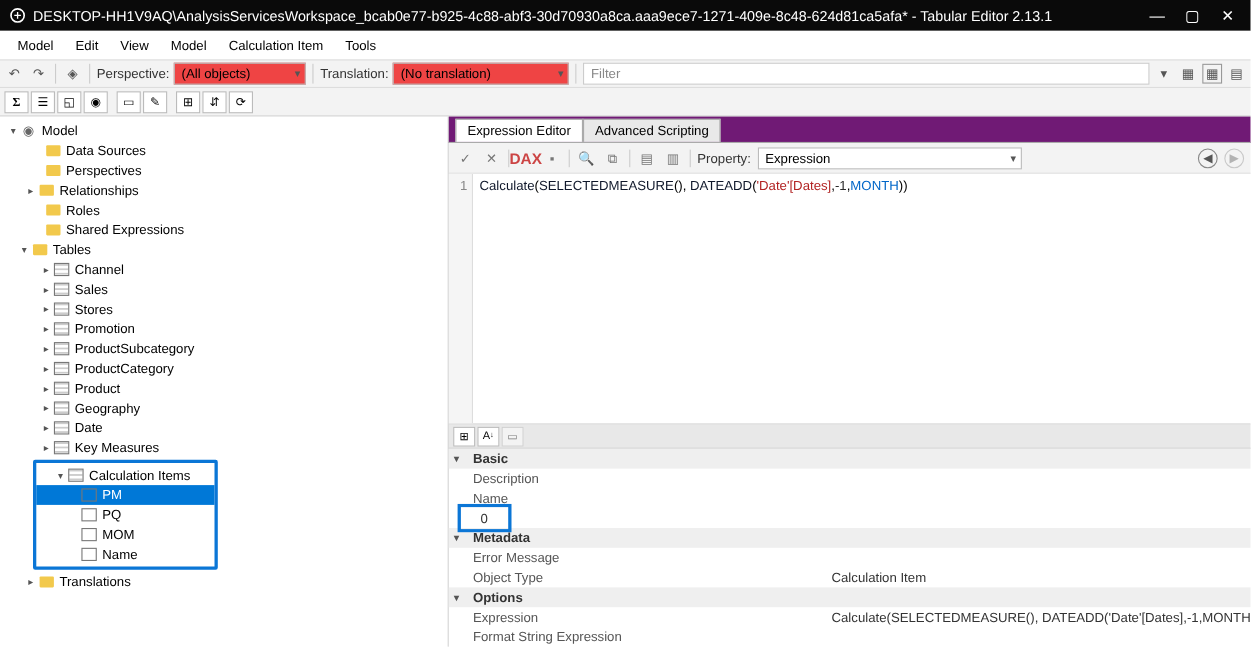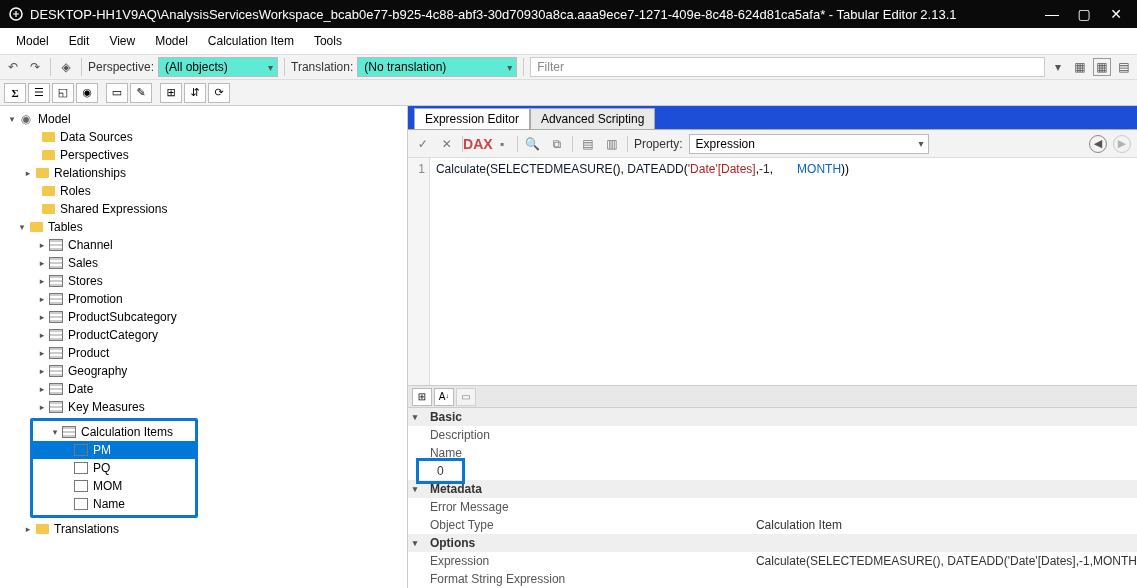--- a/index.html
+++ b/index.html
@@ -8,53 +8,53 @@
 .titlebar .app-icon { width: 16px; height: 16px; margin-right: 6px; color: #fff; }
 .titlebar .title-text { flex: 1; font-size: 13px; white-space: nowrap; overflow: hidden; text-overflow: ellipsis; }
 .titlebar .win-controls { display: flex; gap: 18px; padding-right: 6px; }
 .titlebar .win-btn { width: 14px; height: 14px; display: flex; align-items: center; justify-content: center; cursor: pointer; font-size: 14px; }
 .menubar { height: 26px; display: flex; align-items: center; padding: 0 6px; background: #fff; }
 .menubar .menu-item { padding: 2px 10px; cursor: pointer; }
 .toolbar1 { height: 26px; display: flex; align-items: center; padding: 0 4px; background: #f3f3f3; border-top: 1px solid #ddd; border-bottom: 1px solid #ddd; gap: 4px; }
 .toolbar1 .tb-icon { width: 18px; height: 18px; display: flex; align-items: center; justify-content: center; cursor: pointer; color: #555; }
 .toolbar1 .sep { width: 1px; height: 18px; background: #ccc; margin: 0 2px; }
 .toolbar1 .lbl { color: #333; }
-.toolbar1 .combo { border: 1px solid #bbb; background: #5eead4; padding: 1px 18px 1px 6px; height: 20px; display: flex; align-items: center; position: relative; cursor: pointer; min-width: 120px; }
+.toolbar1 .combo { border: 1px solid #bbb; background: #ef4444; padding: 1px 18px 1px 6px; height: 20px; display: flex; align-items: center; position: relative; cursor: pointer; min-width: 120px; }
 .toolbar1 .combo::after { content: "▾"; position: absolute; right: 4px; font-size: 10px; color: #555; }
 .toolbar1 .filter-box { border: 1px solid #ccc; background: #fff; height: 20px; flex: 1; padding: 0 6px; color: #888; display: flex; align-items: center; }
 .toolbar1 .right-icons { display: flex; gap: 4px; align-items: center; }
 .toolbar2 { height: 26px; display: flex; align-items: center; padding: 0 4px; background: #f3f3f3; border-bottom: 1px solid #ccc; gap: 2px; }
 .toolbar2 .tb-btn { width: 22px; height: 20px; border: 1px solid #bbb; background: #fff; display: flex; align-items: center; justify-content: center; cursor: pointer; font-size: 11px; }
 .main { display: flex; height: calc(588px - 28px - 26px - 26px - 26px); }
 .left-panel { width: 438px; overflow: auto; background: #fff; border-right: 1px solid #ccc; padding: 4px 0; }
 .tree-row { display: flex; align-items: center; height: 18px; padding: 0 6px; cursor: pointer; white-space: nowrap; }
 .tree-toggle { width: 12px; font-size: 9px; color: #555; text-align: center; }
 .tree-icon { width: 16px; height: 14px; margin-right: 4px; display: flex; align-items: center; justify-content: center; }
 .folder-icon { background: #f2c94c; border-radius: 1px; width: 13px; height: 10px; }
 .table-icon::before { content: ""; display: block; width: 12px; height: 10px; border: 1px solid #777; background: linear-gradient(#ccc 40%, transparent 0) 0 0/100% 4px; }
 .cube-icon::before { content: "◉"; font-size: 12px; color: #666; }
 .calcitem-icon::before { content: ""; display:block; width:12px; height:10px; border:1px solid #777; }
 .tree-row.selected { background: #0078d7; color: #fff; }
 .hl-box { border: 3px solid #0b76d6; border-radius: 2px; }
 .right-panel { flex: 1; display: flex; flex-direction: column; }
-.tabstrip { height: 24px; display: flex; align-items: flex-end; background: #1d4ed8; border-bottom: 1px solid #aaa; padding-left: 6px; gap: 0; }
+.tabstrip { height: 24px; display: flex; align-items: flex-end; background: #701a75; border-bottom: 1px solid #aaa; padding-left: 6px; gap: 0; }
 .tabstrip .tab { border: 1px solid #aaa; border-bottom: none; padding: 3px 10px; background: #e9e9e9; cursor: pointer; font-size: 12px; }
 .tabstrip .tab.active { background: #fff; }
 .editor-toolbar { height: 28px; display: flex; align-items: center; padding: 0 6px; gap: 6px; background: #f3f3f3; border-bottom: 1px solid #ddd; }
 .editor-toolbar .et-icon { width: 18px; height: 18px; display:flex; align-items:center; justify-content:center; color:#777; cursor:pointer; }
 .editor-toolbar .et-sep { width:1px; height:16px; background:#ccc; }
 .editor-toolbar .prop-lbl { color:#333; }
 .editor-toolbar .prop-combo { border:1px solid #bbb; background:#fff; padding:1px 18px 1px 6px; height:20px; display:flex; align-items:center; position:relative; cursor:pointer; min-width:240px; }
 .editor-toolbar .prop-combo::after { content:"▾"; position:absolute; right:4px; font-size:10px; color:#555; }
 .nav-arrows { margin-left:auto; display:flex; gap:6px; }
 .nav-arrows .nav { width:18px; height:18px; border-radius:50%; border:1px solid #888; display:flex; align-items:center; justify-content:center; cursor:pointer; font-size:11px; color:#555; }
 .code-editor { flex: 1; display: flex; background: #fff; font-family: Consolas, monospace; font-size: 13px; border-bottom:1px solid #ccc; overflow:hidden; }
 .gutter { width: 22px; background: #f5f5f5; color: #888; text-align: right; padding: 4px 4px 0 0; border-right: 1px solid #ddd; }
 .code { padding: 4px 6px 0; white-space: pre; }
-.kw { color: #0066c8; margin-left: 24px; }
+.kw { color: #0066c8; }
 .str { color: #b22222; text-align: center; }
 .num { color: #2a2a2a; }
 .fn { color: #0f172a; }
 .prop-toolbar { height:22px; background:#e8e8e8; border-bottom:1px solid #ccc; display:flex; align-items:center; padding:0 4px; gap:2px; }
 .prop-toolbar .pt-btn { width:20px; height:18px; border:1px solid #bbb; background:#fff; display:flex; align-items:center; justify-content:center; cursor:pointer; font-size:10px; }
 .prop-toolbar .pt-btn .az-arrow { font-size:7px; position:relative; top:-1px; }
 .prop-grid { flex:0 0 auto; background:#fff; }
 .pg-row { display:flex; height:18px; align-items:center; }
 .pg-label { width:340px; padding-left:22px; color:#555; }
 .pg-header { display:flex; height:18px; align-items:center; background:#efefef; font-weight:bold; }

